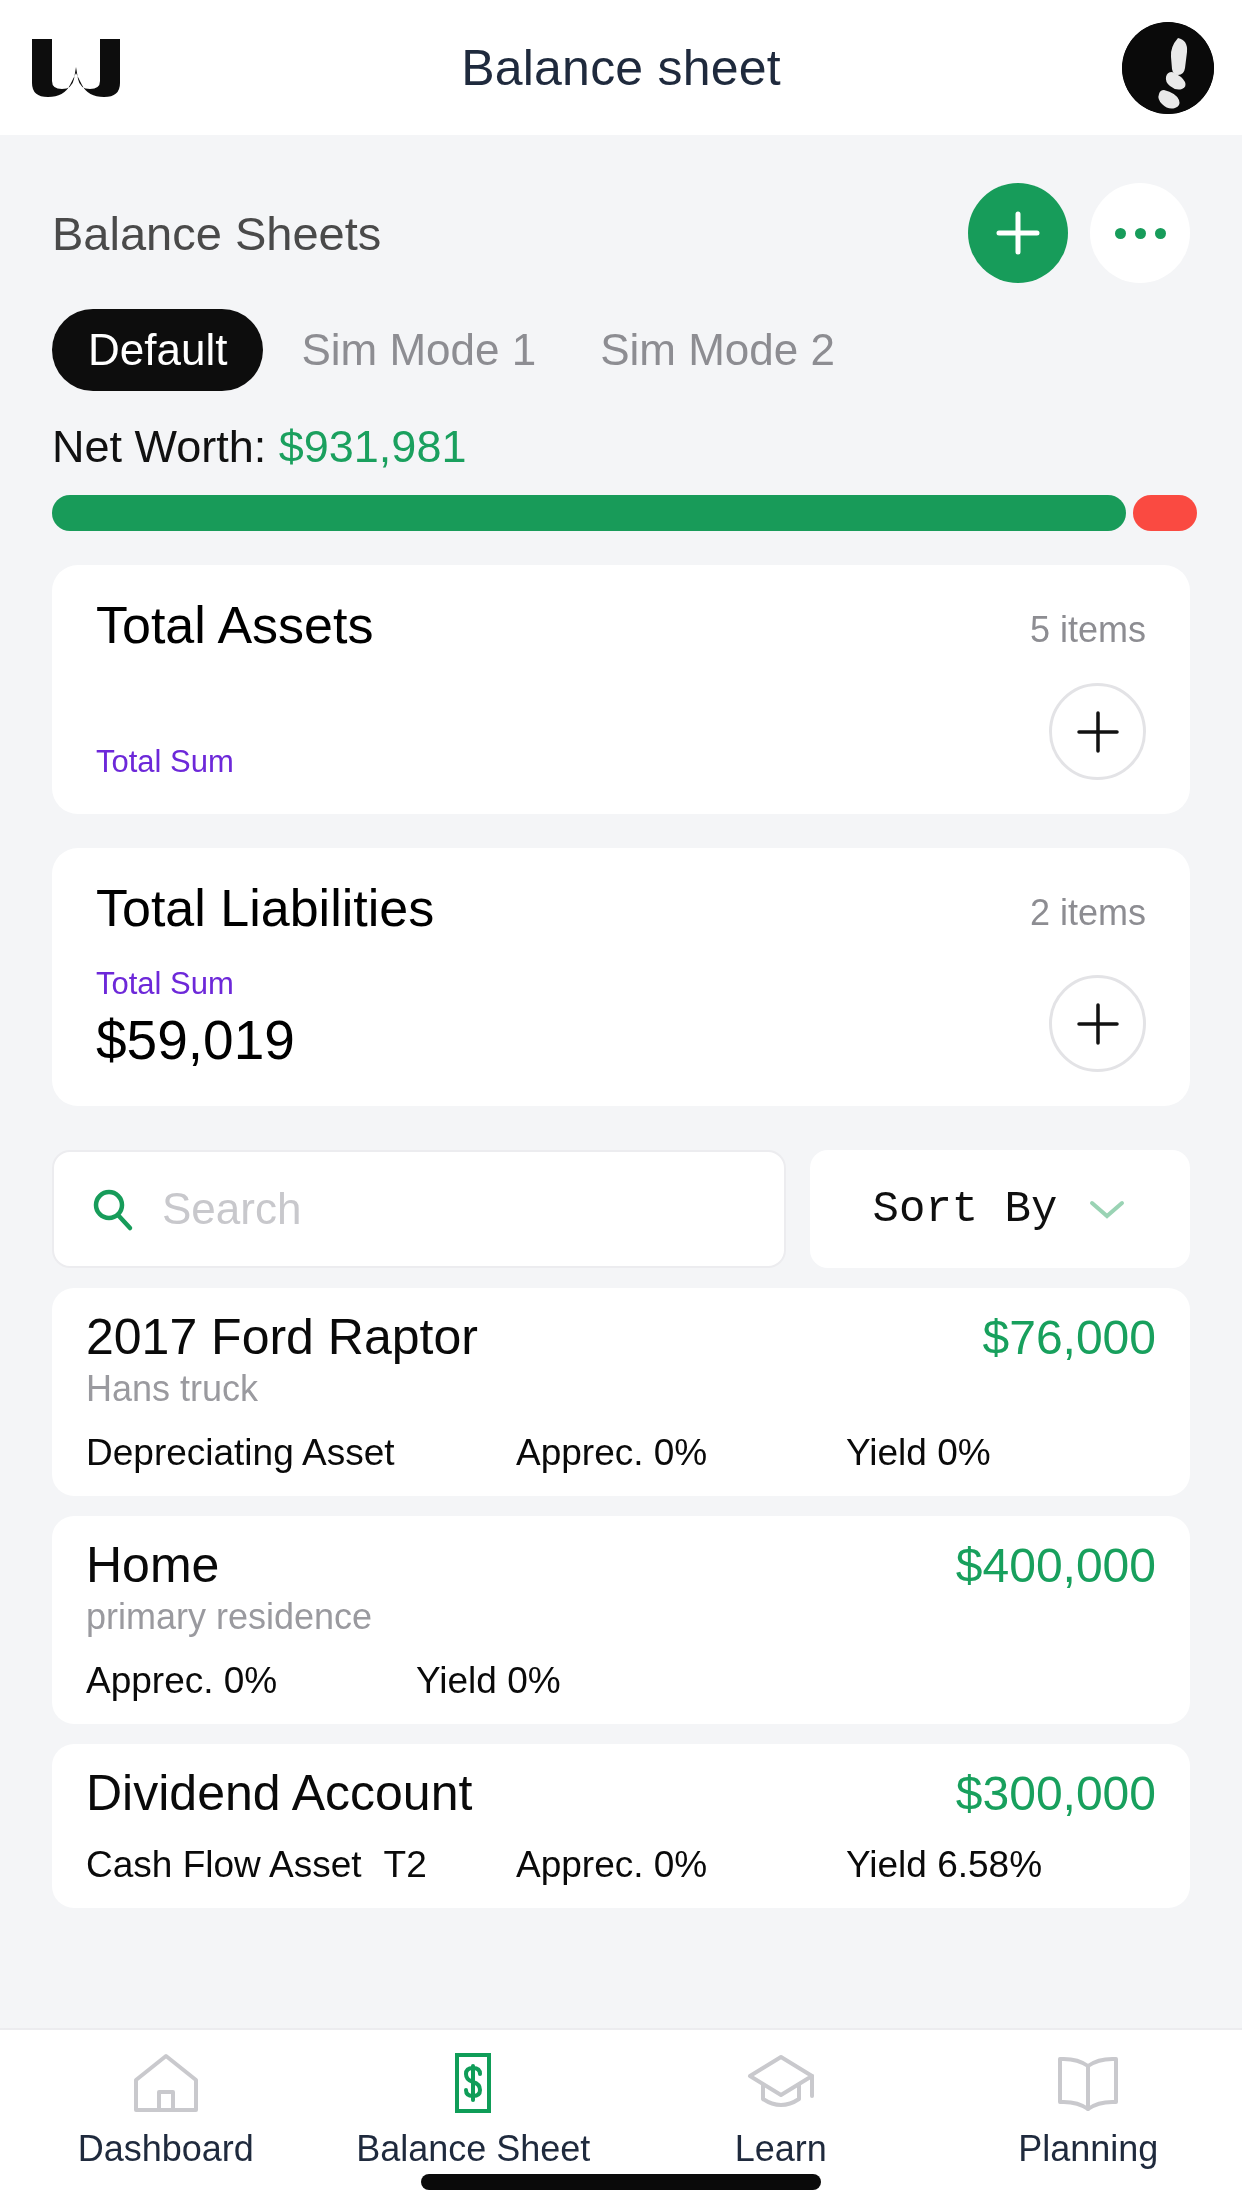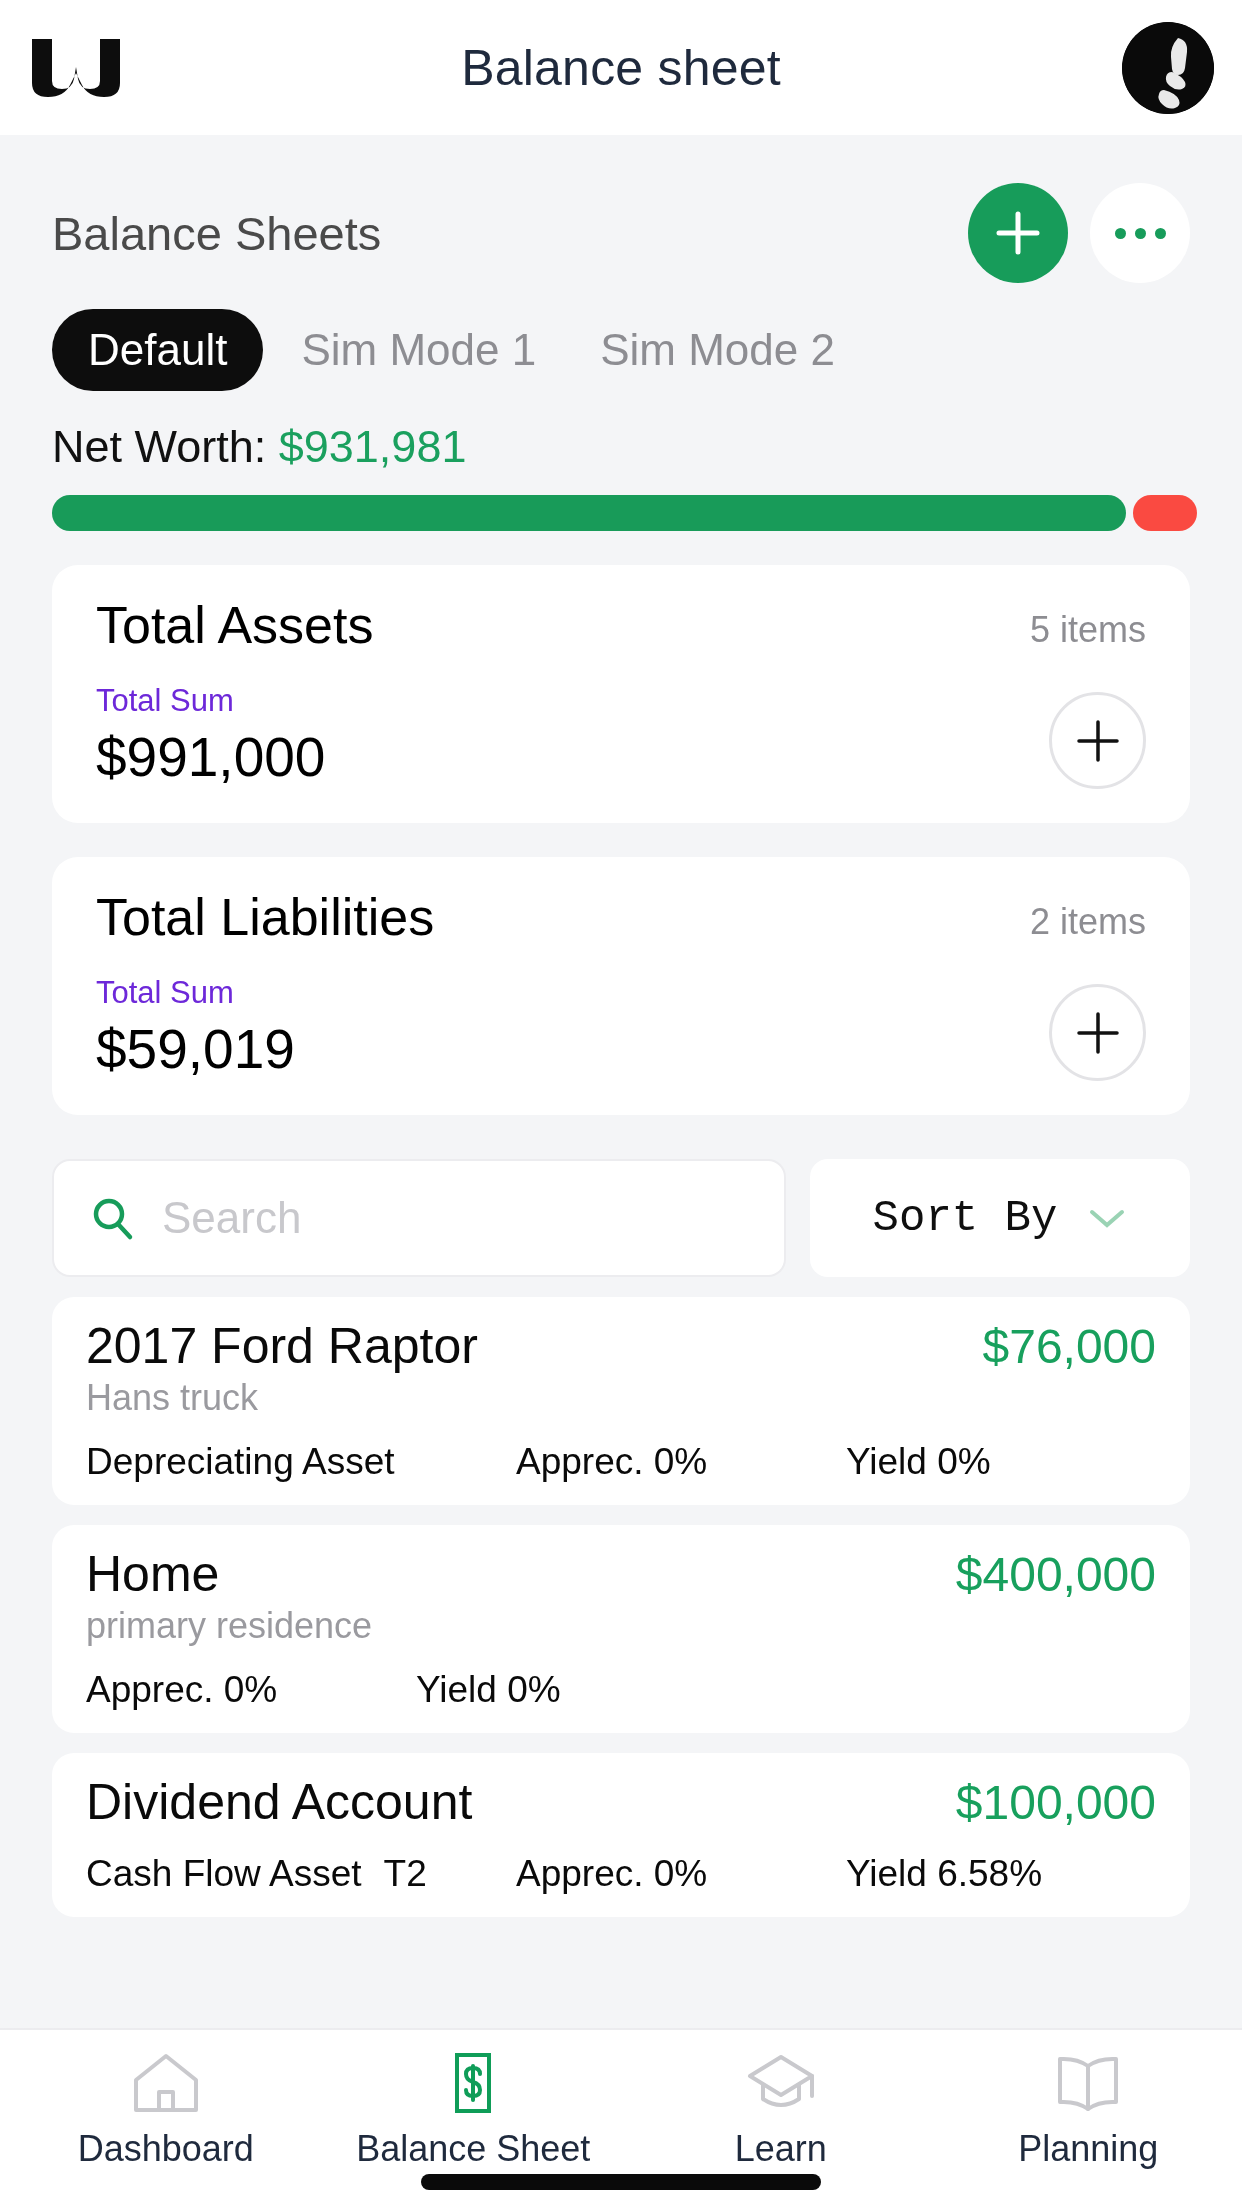--- a/index.html
+++ b/index.html
@@ -331,21 +331,20 @@
     </div>
 
     <div class="card">
       <div class="card-top">
         <div class="card-title">Total Assets</div>
         <div class="card-count">5 items</div>
       </div>
       <div class="card-bottom">
         <div>
           <div class="sum-label">Total Sum</div>
-          <div class="sum-value">$991,000</div>
         </div>
         <button class="circle-add">
           <svg viewBox="0 0 46 46">
             <path d="M23 4 V42 M4 23 H42" stroke="#111111" stroke-width="3.5" stroke-linecap="round"></path>
           </svg>
         </button>
       </div>
     </div>
 
     <div class="card">
@@ -406,21 +405,21 @@
       <div class="item-sub">primary residence</div>
       <div class="item-meta">
         <span class="meta-apprec">Apprec. 0%</span>
         <span class="meta-yield">Yield 0%</span>
       </div>
     </div>
 
     <div class="item">
       <div class="item-head">
         <span class="item-name">Dividend Account</span>
-        <span class="item-value">$100,000</span>
+        <span class="item-value">$300,000</span>
       </div>
       <div class="item-meta">
         <span class="meta-type">
           <span>Cash Flow Asset</span>
           <span class="meta-tier">T2</span>
         </span>
         <span class="meta-apprec">Apprec. 0%</span>
         <span class="meta-yield">Yield 6.58%</span>
       </div>
     </div>

